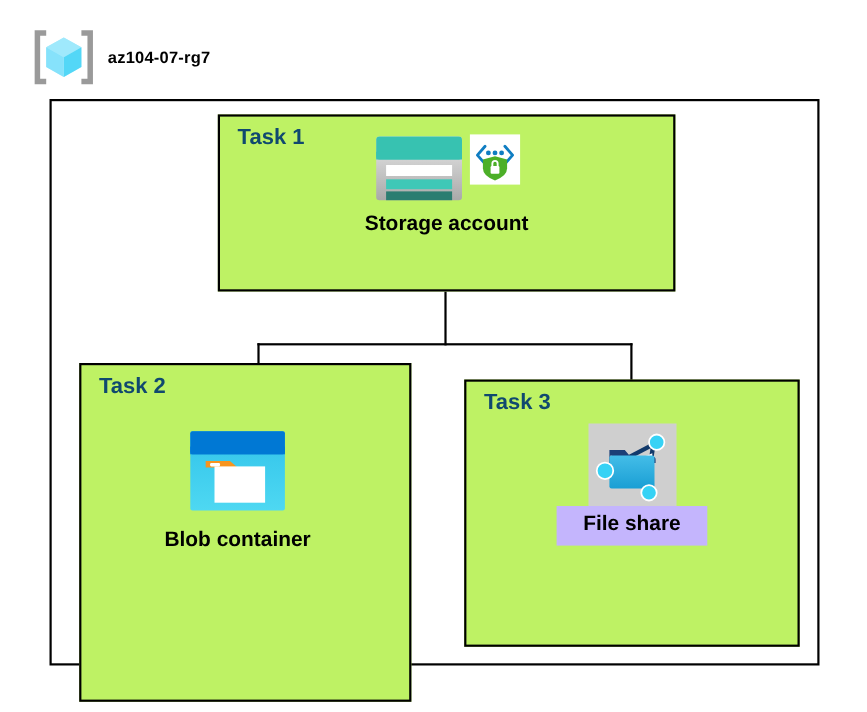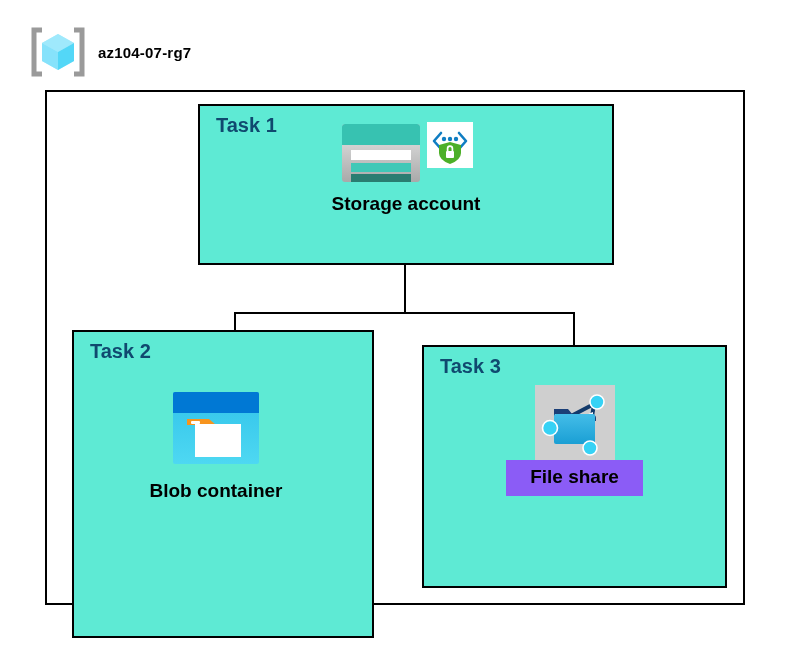--- a/index.html
+++ b/index.html
@@ -41,21 +41,21 @@
     width: 700px;
     height: 515px;
     border: 2px solid #000000;
     background: #ffffff;
     box-sizing: border-box;
   }
 
   
   .task-box {
     position: absolute;
-    background: #5eead4;
+    background: #bef264;
     border: 2px solid #000000;
     box-sizing: border-box;
   }
   #task-1-box { left: 198px; top: 104px; width: 416px; height: 161px; }
   #task-2-box { left: 72px;  top: 330px; width: 302px; height: 308px; }
   #task-3-box { left: 422px; top: 330px; width: 305px; height: 243px; margin-top: 15px; }
 
   .task-label {
     position: absolute;
     left: 16px;
@@ -99,21 +99,21 @@
   #node-fileshare { left: 422px; top: 385px; width: 305px; }
   #fileshare-icon-hl {
     background: #cfcfcf;
     width: 80px;
     height: 80px;
     display: flex;
     align-items: center;
     justify-content: center;
   }
   #fileshare-caption-hl {
-    background: #8b5cf6;
+    background: #c4b5fd;
     padding: 6px 24px 8px 24px;
     margin-top: -5px;
   }
 
   
   .conn {
     position: absolute;
     background: #000000;
   }
   #conn-trunk { left: 404px; top: 265px; width: 2px; height: 49px; }

